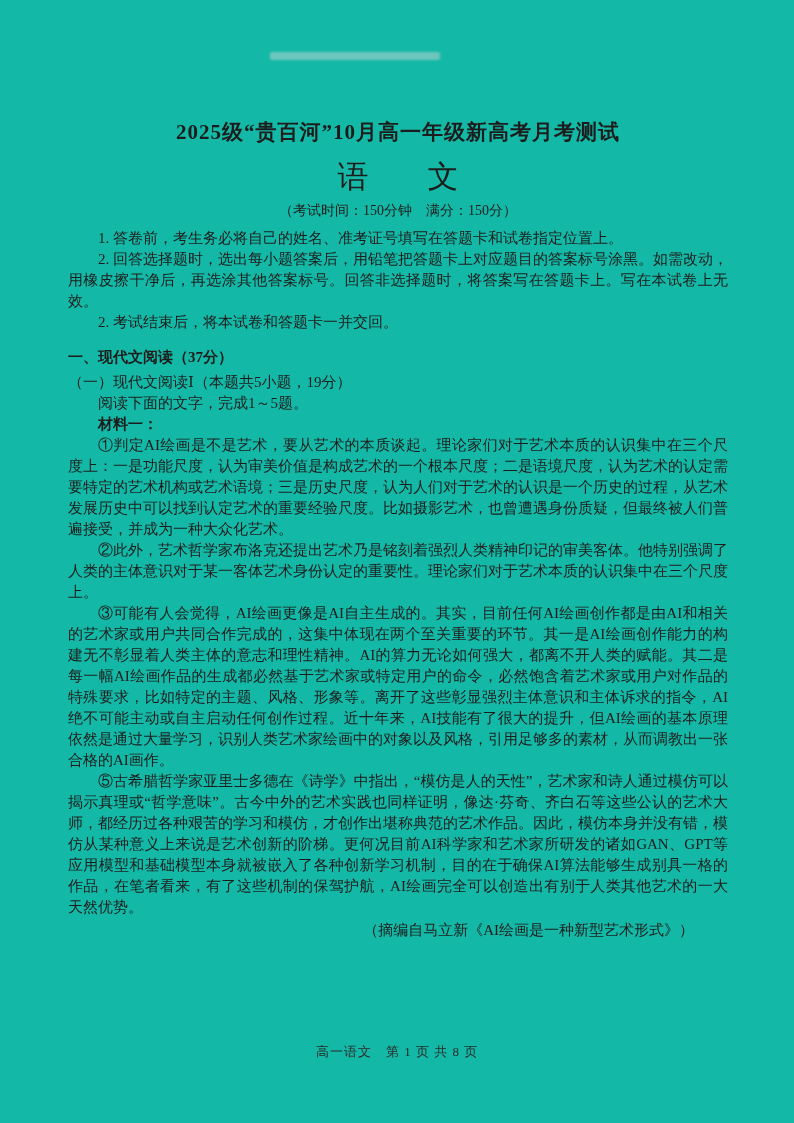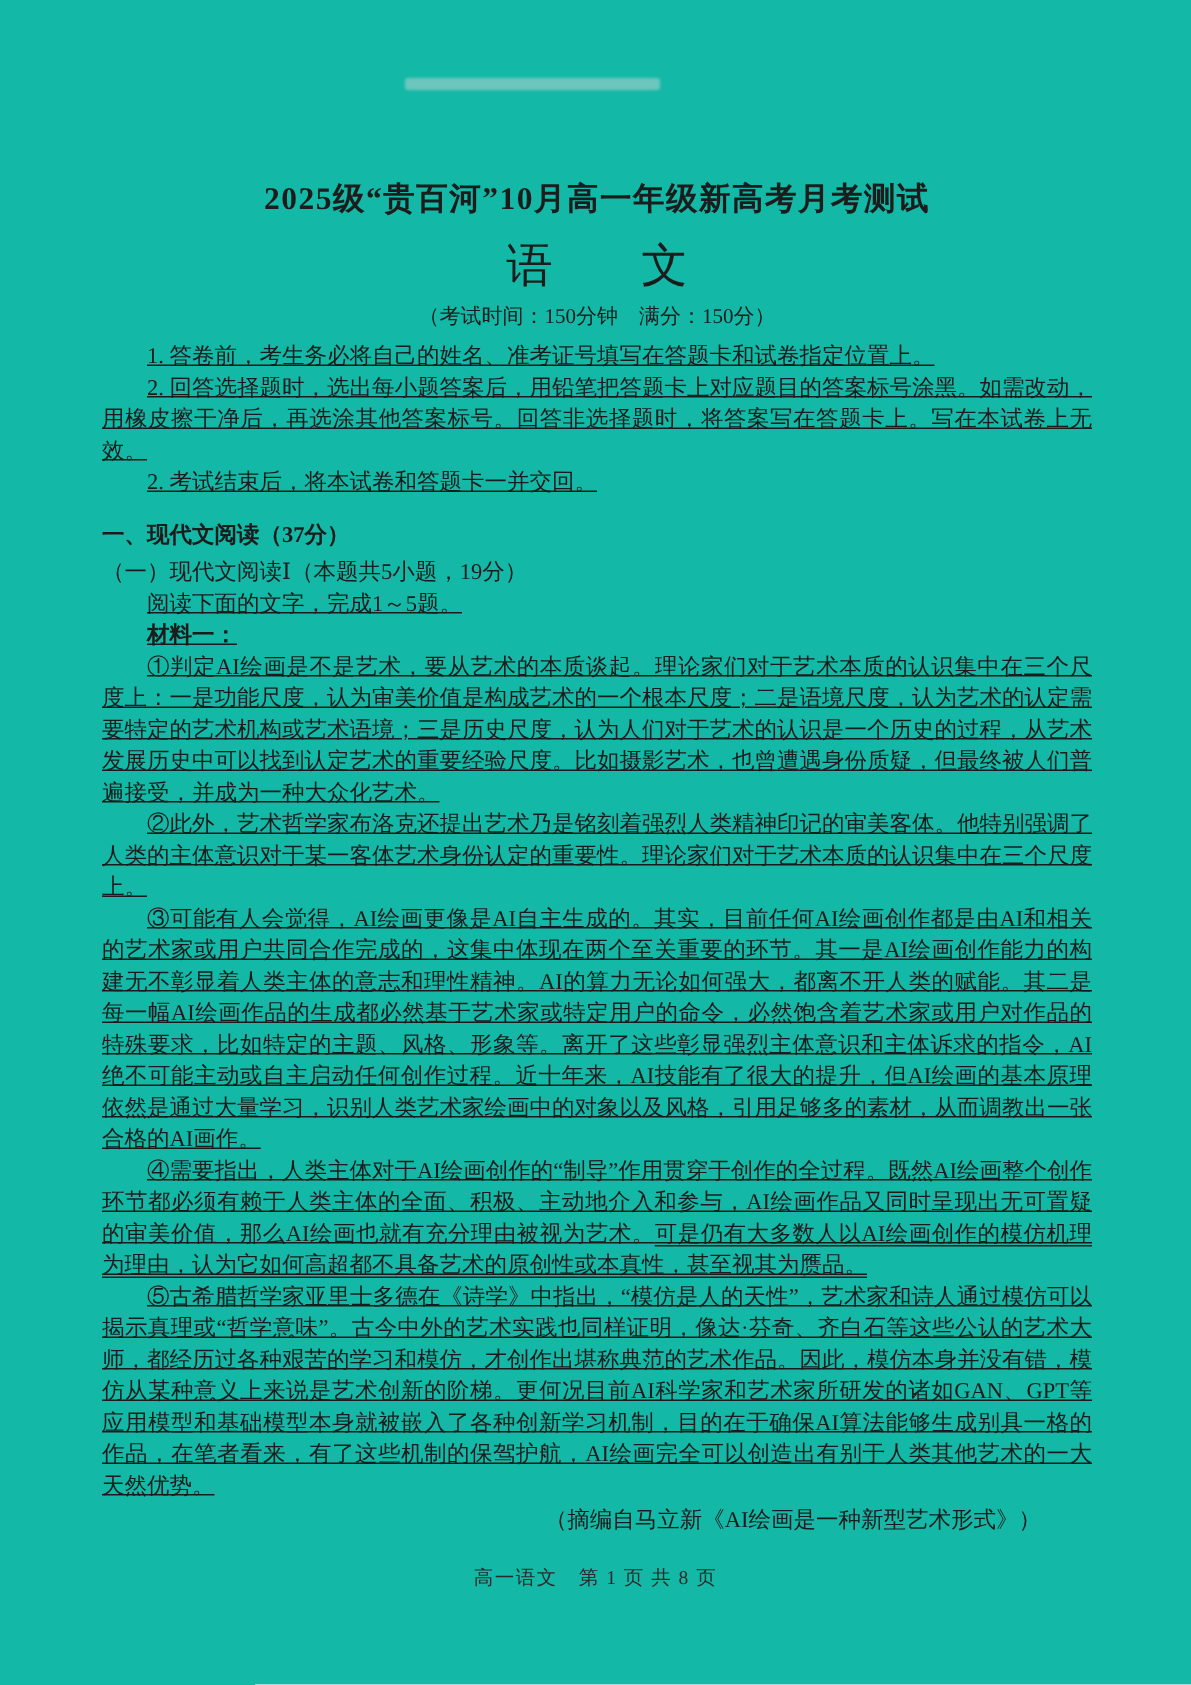--- a/index.html
+++ b/index.html
@@ -61,21 +61,20 @@
     line-height: 21px;
   }
   p {
     margin: 0;
     font-size: 15px;
     line-height: 21px;
     text-align: justify;
   }
   .indent {
     text-indent: 2em;
-    text-decoration: underline;
   }
   .bold {
     font-weight: bold;
   }
   .section-gap {
     margin-top: 14px;
   }
   .small-gap {
     margin-top: 4px;
   }
@@ -118,21 +117,20 @@
 
     <div class="section-gap">
       <p class="bold">一、现代文阅读（37分）</p>
       <p class="small-gap">（一）现代文阅读Ⅰ（本题共5小题，19分）</p>
       <p class="indent">阅读下面的文字，完成1～5题。</p>
       <p class="indent bold">材料一：</p>
 
       <p class="indent">①判定AI绘画是不是艺术，要从艺术的本质谈起。理论家们对于艺术本质的认识集中在三个尺度上：一是功能尺度，认为审美价值是构成艺术的一个根本尺度；二是语境尺度，认为艺术的认定需要特定的艺术机构或艺术语境；三是历史尺度，认为人们对于艺术的认识是一个历史的过程，从艺术发展历史中可以找到认定艺术的重要经验尺度。比如摄影艺术，也曾遭遇身份质疑，但最终被人们普遍接受，并成为一种大众化艺术。</p>
       <p class="indent">②此外，艺术哲学家布洛克还提出艺术乃是铭刻着强烈人类精神印记的审美客体。他特别强调了人类的主体意识对于某一客体艺术身份认定的重要性。理论家们对于艺术本质的认识集中在三个尺度上。</p>
       <p class="indent">③可能有人会觉得，AI绘画更像是AI自主生成的。其实，目前任何AI绘画创作都是由AI和相关的艺术家或用户共同合作完成的，这集中体现在两个至关重要的环节。其一是AI绘画创作能力的构建无不彰显着人类主体的意志和理性精神。AI的算力无论如何强大，都离不开人类的赋能。其二是每一幅AI绘画作品的生成都必然基于艺术家或特定用户的命令，必然饱含着艺术家或用户对作品的特殊要求，比如特定的主题、风格、形象等。离开了这些彰显强烈主体意识和主体诉求的指令，AI绝不可能主动或自主启动任何创作过程。近十年来，AI技能有了很大的提升，但AI绘画的基本原理依然是通过大量学习，识别人类艺术家绘画中的对象以及风格，引用足够多的素材，从而调教出一张合格的AI画作。</p>
-      <p class="indent"><span>④需要指出，人类主体对于AI绘画创作的“制导”作用贯穿于创作的全过程。既然AI绘画整个创作环节都必须有赖于人类主体的全面、积极、主动地介入和参与，AI绘画作品又同时呈现出无可置疑的审美价值，那么AI绘画也就有充分理由被视为艺术。</span><span class="ul">可是仍有大多数人以AI绘画创作的模仿机理为理由，认为它如何高超都不具备艺术的原创性或本真性，甚至视其为赝品。</span></p>
       <p class="indent">⑤古希腊哲学家亚里士多德在《诗学》中指出，“模仿是人的天性”，艺术家和诗人通过模仿可以揭示真理或“哲学意味”。古今中外的艺术实践也同样证明，像达·芬奇、齐白石等这些公认的艺术大师，都经历过各种艰苦的学习和模仿，才创作出堪称典范的艺术作品。因此，模仿本身并没有错，模仿从某种意义上来说是艺术创新的阶梯。更何况目前AI科学家和艺术家所研发的诸如GAN、GPT等应用模型和基础模型本身就被嵌入了各种创新学习机制，目的在于确保AI算法能够生成别具一格的作品，在笔者看来，有了这些机制的保驾护航，AI绘画完全可以创造出有别于人类其他艺术的一大天然优势。</p>
 
       <p class="attribution">（摘编自马立新《AI绘画是一种新型艺术形式》）</p>
     </div>
   </div>
 
   <div class="footer">高一语文　第 1 页 共 8 页</div>
 </div>
 
 </body></html>

